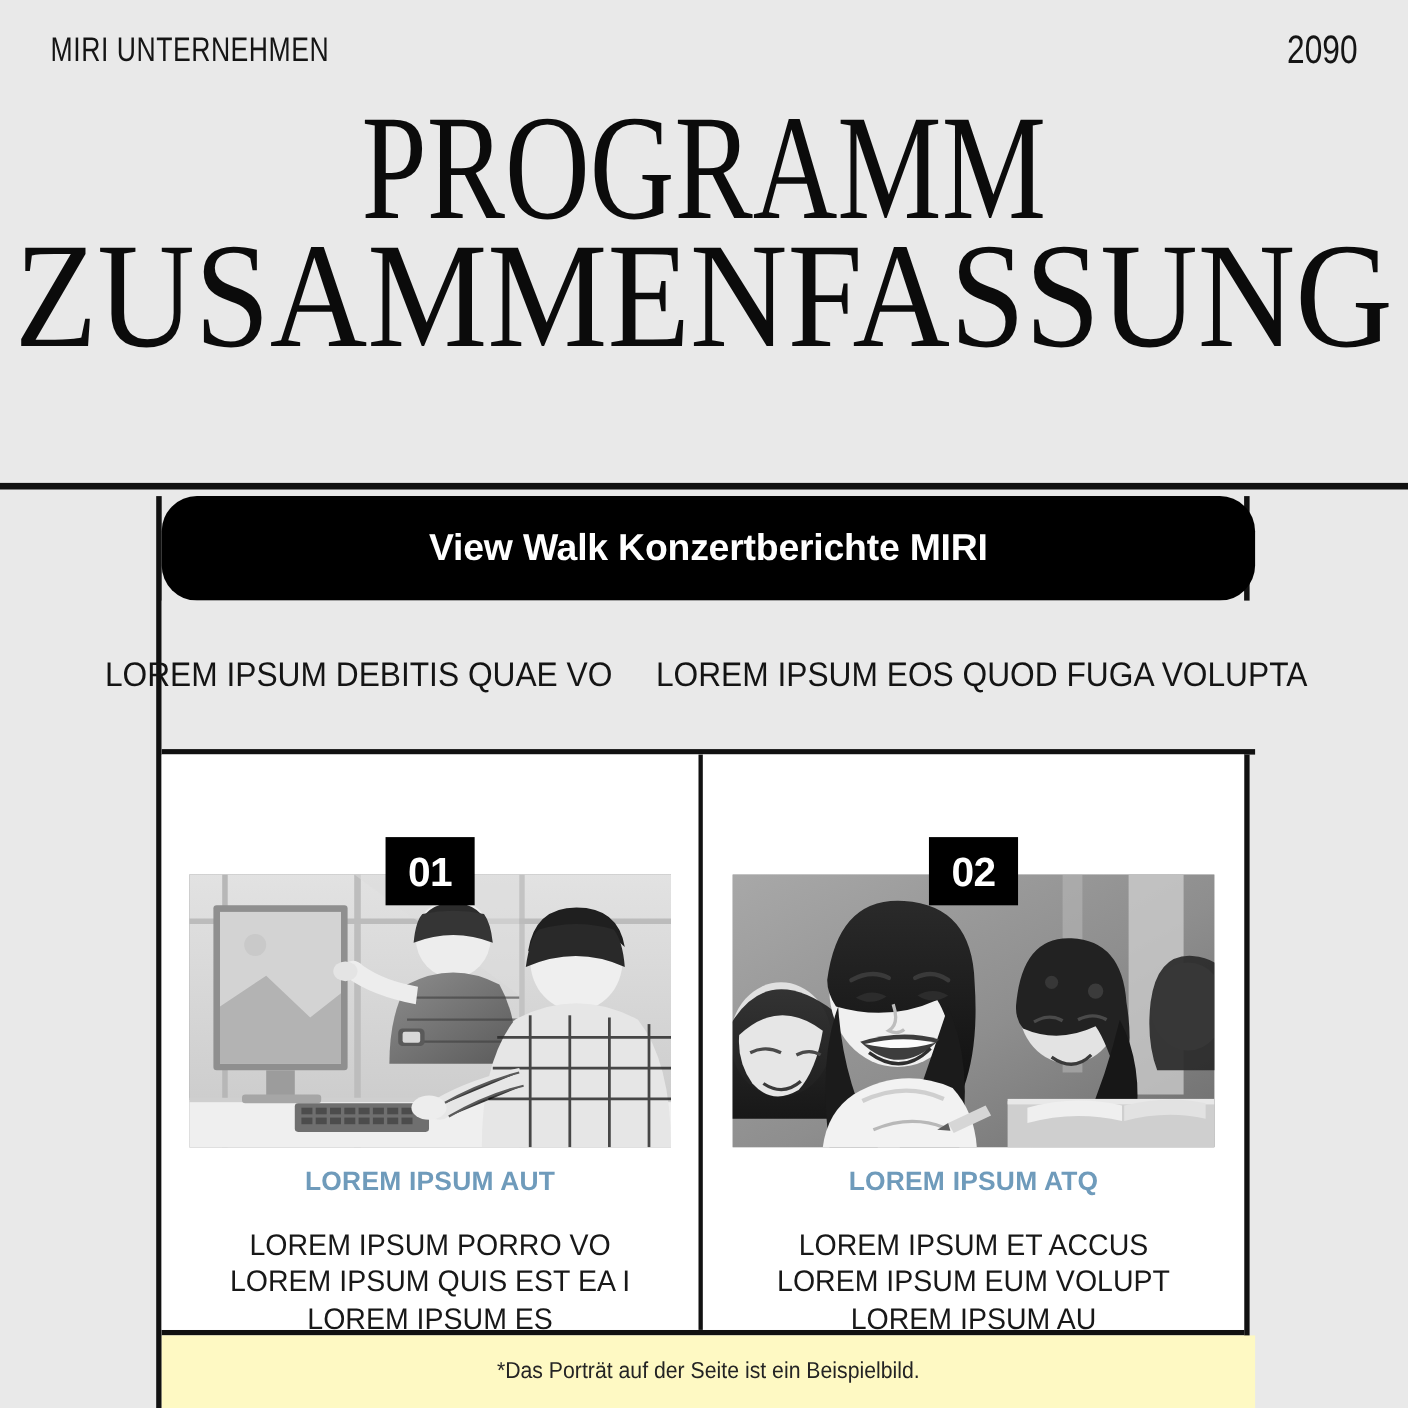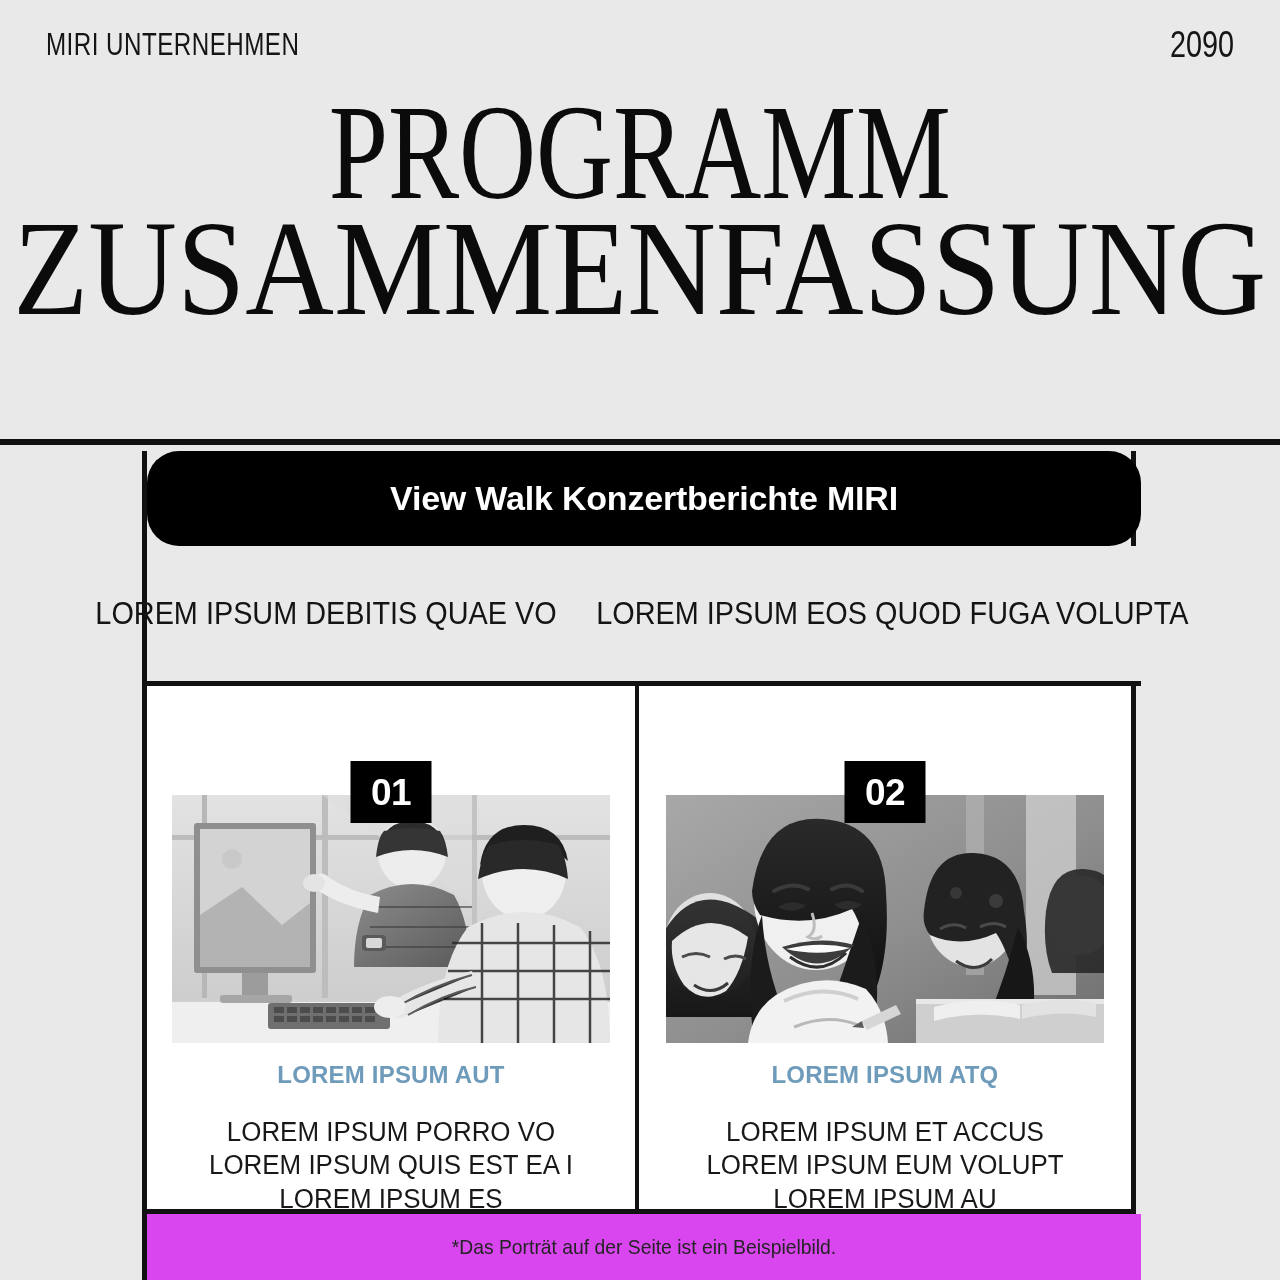--- a/index.html
+++ b/index.html
@@ -221,21 +221,21 @@
     transform: scaleX(0.96);
   }
 
   
   .footnote {
     position: absolute;
     left: 0;
     top: 763px;
     width: 994px;
     height: 66px;
-    background: #d946ef;
+    background: #fef9c3;
     display: flex;
     align-items: center;
     justify-content: center;
     box-sizing: border-box;
   }
   .footnote-text {
     font-family: "Liberation Sans", sans-serif;
     font-size: 21px;
     font-weight: 400;
     color: #242424;

